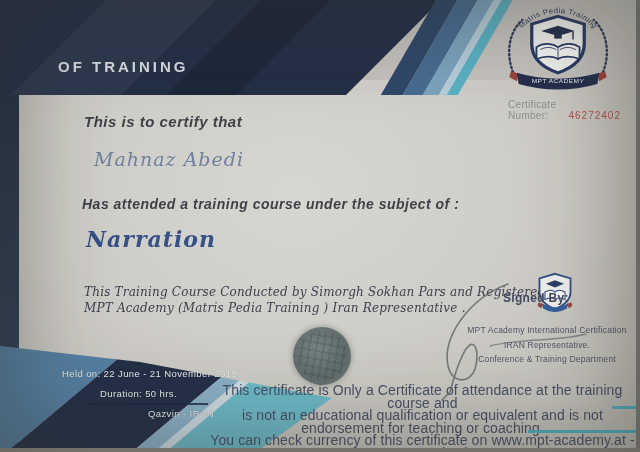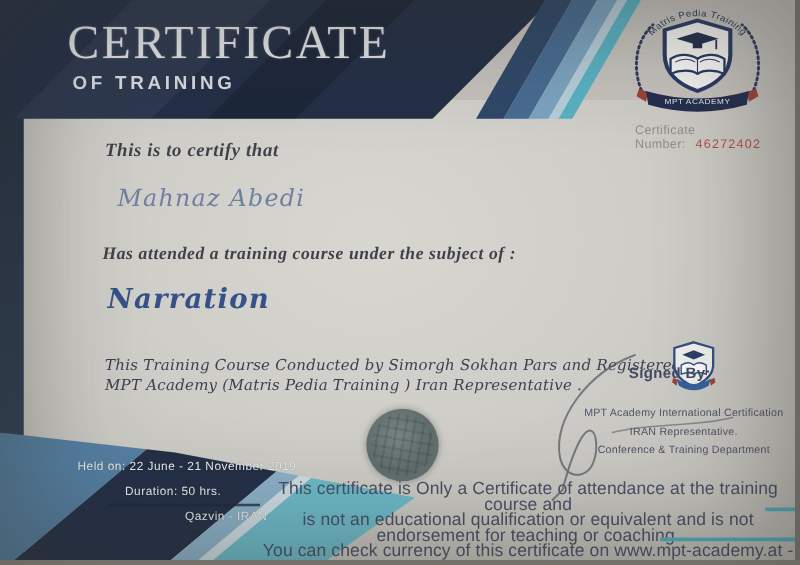--- a/index.html
+++ b/index.html
@@ -22,31 +22,31 @@
   }
   
   #header{left:0;top:0;width:640px;height:95px;overflow:hidden;z-index:2;}
   .hstripe{position:absolute;top:-4px;height:104px;transform-origin:0 0;}
   .sk45{transform:skewX(-45deg);}
   .sk30{transform:skewX(-30deg);}
   #h-title{left:54px;top:12px;z-index:3;color:#e9eaee;font-family:"Liberation Serif",serif;
     font-size:38px;letter-spacing:2px;font-weight:500;text-shadow:0 0 2px rgba(255,255,255,.25);}
   #h-sub{left:58px;top:58px;z-index:3;color:#dde1e6;font-size:15px;font-weight:bold;letter-spacing:3px;}
   
-  .script{font-family:Liberation Serif, serif;font-style:italic;color:#3c3c46;letter-spacing:.5px;}
+  .script{font-family:Liberation Sans, sans-serif;font-style:italic;color:#3c3c46;letter-spacing:.5px;}
   #certify{left:84px;top:113px;font-size:15px;z-index:4;font-weight:600;}
   #name{left:94px;top:148px;font-size:19px;z-index:4;color:#6b80a8;font-family:"DejaVu Serif",serif;font-style:italic;letter-spacing:1px;}
   #attended{left:82px;top:196px;font-size:14px;z-index:4;font-weight:600;}
   #subject{left:86px;top:226px;font-size:22px;z-index:4;color:#2c4e92;font-family:"DejaVu Serif",serif;font-style:italic;font-weight:bold;letter-spacing:1px;}
   #conducted{left:84px;top:284px;z-index:4;font-family:"DejaVu Serif",serif;font-style:italic;
     color:#363b50;font-size:12px;line-height:16px;letter-spacing:.2px;}
   
   #logo{left:498px;top:1px;z-index:3;}
   #cert-num{left:508px;top:99px;z-index:4;font-size:10px;color:#8e8e90;letter-spacing:.3px;}
-  #cert-num .val{color:#c2473c;margin-left:8px;letter-spacing:1px;}
+  #cert-num .val{color:#c2473c;margin-left:20px;letter-spacing:1px;}
   
   #stamp{left:293px;top:327px;width:58px;height:58px;border-radius:50%;z-index:4;
     background:radial-gradient(circle at 42% 38%, #6d807f 0%, #536464 55%, #5d6e6d 100%);
     box-shadow:0 0 6px rgba(60,70,68,.5);opacity:.92;filter:blur(.6px);}
   #stamp::after{content:"";position:absolute;inset:4px;border-radius:50%;
     background:repeating-linear-gradient(100deg,rgba(0,0,0,.12) 0 2px,transparent 2px 7px),
                repeating-linear-gradient(10deg,rgba(0,0,0,.10) 0 2px,transparent 2px 8px);}
   
   #bl-block{left:0;top:336px;width:350px;height:116px;overflow:hidden;z-index:3;
     clip-path:polygon(0 10px,140px 26px,332px 62px,256px 116px,0 116px);}
@@ -88,21 +88,20 @@
   <div id="header" class="abs">
     <div class="hstripe sk45" style="left:-110px;width:555px;background:#1b2a47;"></div>
     <div class="hstripe sk45" style="left:110px;width:110px;background:rgba(255,255,255,.05);"></div>
     <div class="hstripe sk45" style="left:265px;width:70px;background:rgba(5,10,22,.28);"></div>
     <div class="hstripe sk30" style="left:438px;width:22px;background:#26456e;"></div>
     <div class="hstripe sk30" style="left:460px;width:20px;background:#3e6a9a;"></div>
     <div class="hstripe sk30" style="left:480px;width:16px;background:#74a6c9;"></div>
     <div class="hstripe sk30" style="left:496px;width:8px;background:#b5d2e3;"></div>
     <div class="hstripe sk30" style="left:504px;width:11px;background:#49b7ce;"></div>
   </div>
-  <div id="h-title" class="abs">CERTIFICATE</div>
   <div id="h-sub" class="abs">OF TRAINING</div>
 
   <svg id="logo" class="abs" width="120" height="94" viewBox="0 0 128 110" preserveAspectRatio="none">
     <defs>
         <path id="lgArc" d="M 14 64 A 50 50 0 0 1 114 64" fill="none"></path>
       </defs>
     <text font-size="8.5" fill="#26355f" letter-spacing="0.4">
       <textPath href="#lgArc" startOffset="50%" text-anchor="middle">Matris Pedia Training</textPath>
     </text>
     <path d="M18,88 C8,66 10,38 26,22" fill="none" stroke="#26355f" stroke-width="2.5" stroke-dasharray="2 3" stroke-linecap="round"></path>

